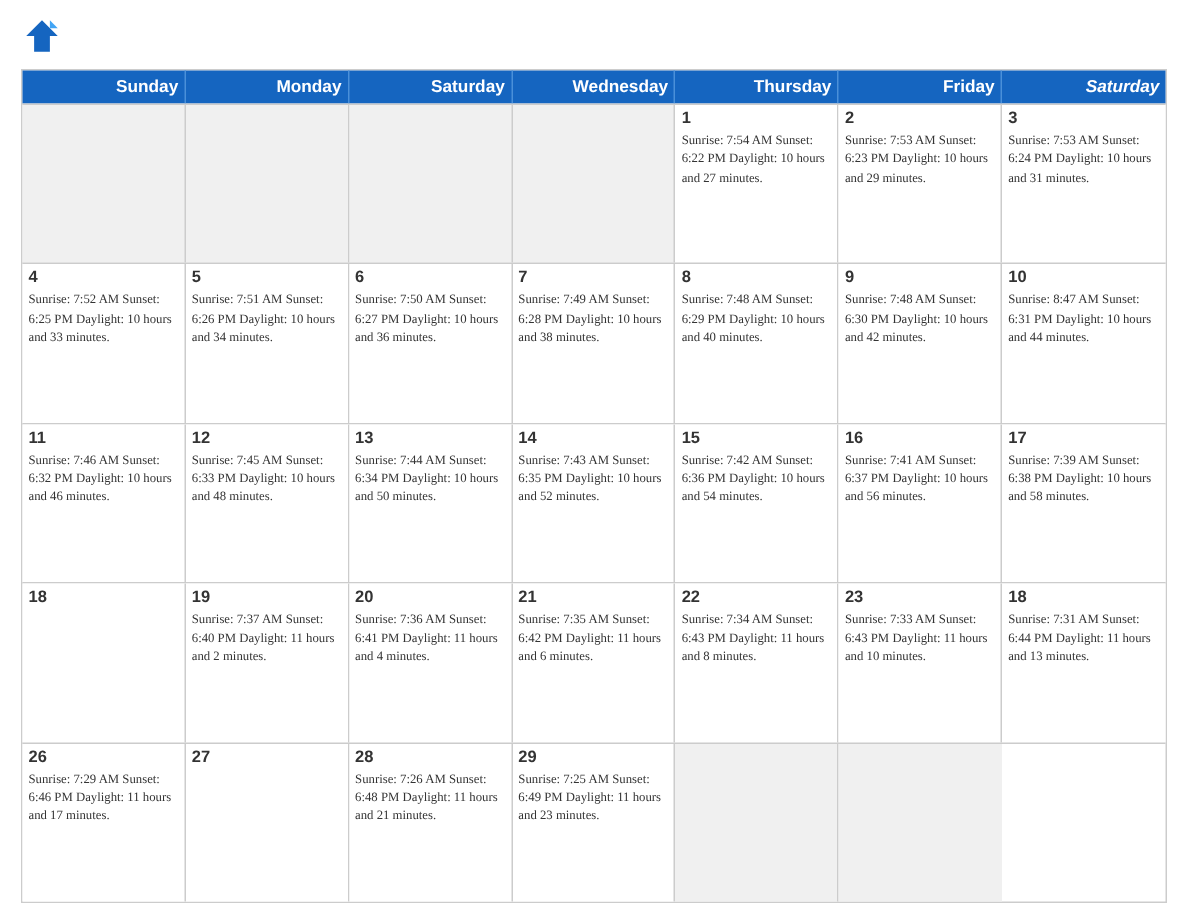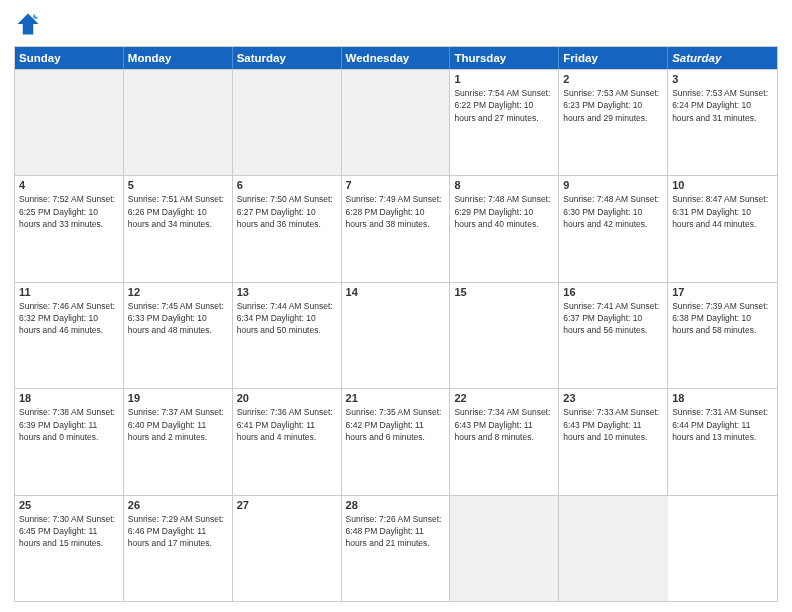--- a/index.html
+++ b/index.html
@@ -60,21 +60,21 @@
     .cal-header {
       display: grid;
       grid-template-columns: repeat(7, 1fr);
       background: #1565c0;
     }
     .cal-header-cell {
       color: #fff;
       font-size: 11.5px;
       font-weight: bold;
       padding: 5px 4px;
-      text-align: left;
+      text-align: right;
       border-right: 1px solid #4a90d9;
     }
     .cal-header-cell:last-child { border-right: none; font-style: italic; }
     .cal-body {
       flex: 1;
       display: flex;
       flex-direction: column;
     }
     .cal-row {
       display: grid;
@@ -96,20 +96,21 @@
     .day-num {
       font-size: 11px;
       font-weight: bold;
       color: #333;
       margin-bottom: 2px;
     }
     .cell-info {
       font-size: 8.5px;
       line-height: 1.45;
       color: #333;
+      font-family: Liberation Serif, serif;
     }
   </style>
 </head>
 <body>
 
 <div class="page">
   <div class="header">
     <div class="logo">
       <svg class="logo-icon" viewBox="0 0 32 32">
         <polygon points="16,4 28,16 22,16 22,28 10,28 10,16 4,16" fill="#1565c0"></polygon>
@@ -219,43 +220,46 @@
 Daylight: 10 hours and 48 minutes.</div>
           </div>
           <div class="cal-cell">
             <div class="day-num">13</div>
             <div class="cell-info">Sunrise: 7:44 AM
 Sunset: 6:34 PM
 Daylight: 10 hours and 50 minutes.</div>
           </div>
           <div class="cal-cell">
             <div class="day-num">14</div>
+            <div class="cell-info">Sunrise: 7:43 AM
+Sunset: 6:35 PM
+Daylight: 10 hours and 52 minutes.</div>
           </div>
           <div class="cal-cell">
             <div class="day-num">15</div>
+            <div class="cell-info">Sunrise: 7:42 AM
+Sunset: 6:36 PM
+Daylight: 10 hours and 54 minutes.</div>
           </div>
           <div class="cal-cell">
             <div class="day-num">16</div>
             <div class="cell-info">Sunrise: 7:41 AM
 Sunset: 6:37 PM
 Daylight: 10 hours and 56 minutes.</div>
           </div>
           <div class="cal-cell">
             <div class="day-num">17</div>
             <div class="cell-info">Sunrise: 7:39 AM
 Sunset: 6:38 PM
 Daylight: 10 hours and 58 minutes.</div>
           </div>
         </div>
         <div class="cal-row">
           <div class="cal-cell">
             <div class="day-num">18</div>
-            <div class="cell-info">Sunrise: 7:38 AM
-Sunset: 6:39 PM
-Daylight: 11 hours and 0 minutes.</div>
           </div>
           <div class="cal-cell">
             <div class="day-num">19</div>
             <div class="cell-info">Sunrise: 7:37 AM
 Sunset: 6:40 PM
 Daylight: 11 hours and 2 minutes.</div>
           </div>
           <div class="cal-cell">
             <div class="day-num">20</div>
             <div class="cell-info">Sunrise: 7:36 AM
@@ -282,38 +286,38 @@
           </div>
           <div class="cal-cell">
             <div class="day-num">18</div>
             <div class="cell-info">Sunrise: 7:31 AM
 Sunset: 6:44 PM
 Daylight: 11 hours and 13 minutes.</div>
           </div>
         </div>
         <div class="cal-row">
           <div class="cal-cell">
-            <div class="day-num">25</div>
-            <div class="cell-info">Sunrise: 7:30 AM
-Sunset: 6:45 PM
-Daylight: 11 hours and 15 minutes.</div>
-          </div>
-          <div class="cal-cell">
             <div class="day-num">26</div>
             <div class="cell-info">Sunrise: 7:29 AM
 Sunset: 6:46 PM
 Daylight: 11 hours and 17 minutes.</div>
           </div>
           <div class="cal-cell">
             <div class="day-num">27</div>
           </div>
           <div class="cal-cell">
             <div class="day-num">28</div>
             <div class="cell-info">Sunrise: 7:26 AM
 Sunset: 6:48 PM
 Daylight: 11 hours and 21 minutes.</div>
+          </div>
+          <div class="cal-cell">
+            <div class="day-num">29</div>
+            <div class="cell-info">Sunrise: 7:25 AM
+Sunset: 6:49 PM
+Daylight: 11 hours and 23 minutes.</div>
           </div>
           <div class="cal-cell shaded empty"></div>
           <div class="cal-cell shaded empty"></div>
         </div>
       </div>
   </div>
 </div>
 
 </body></html>

